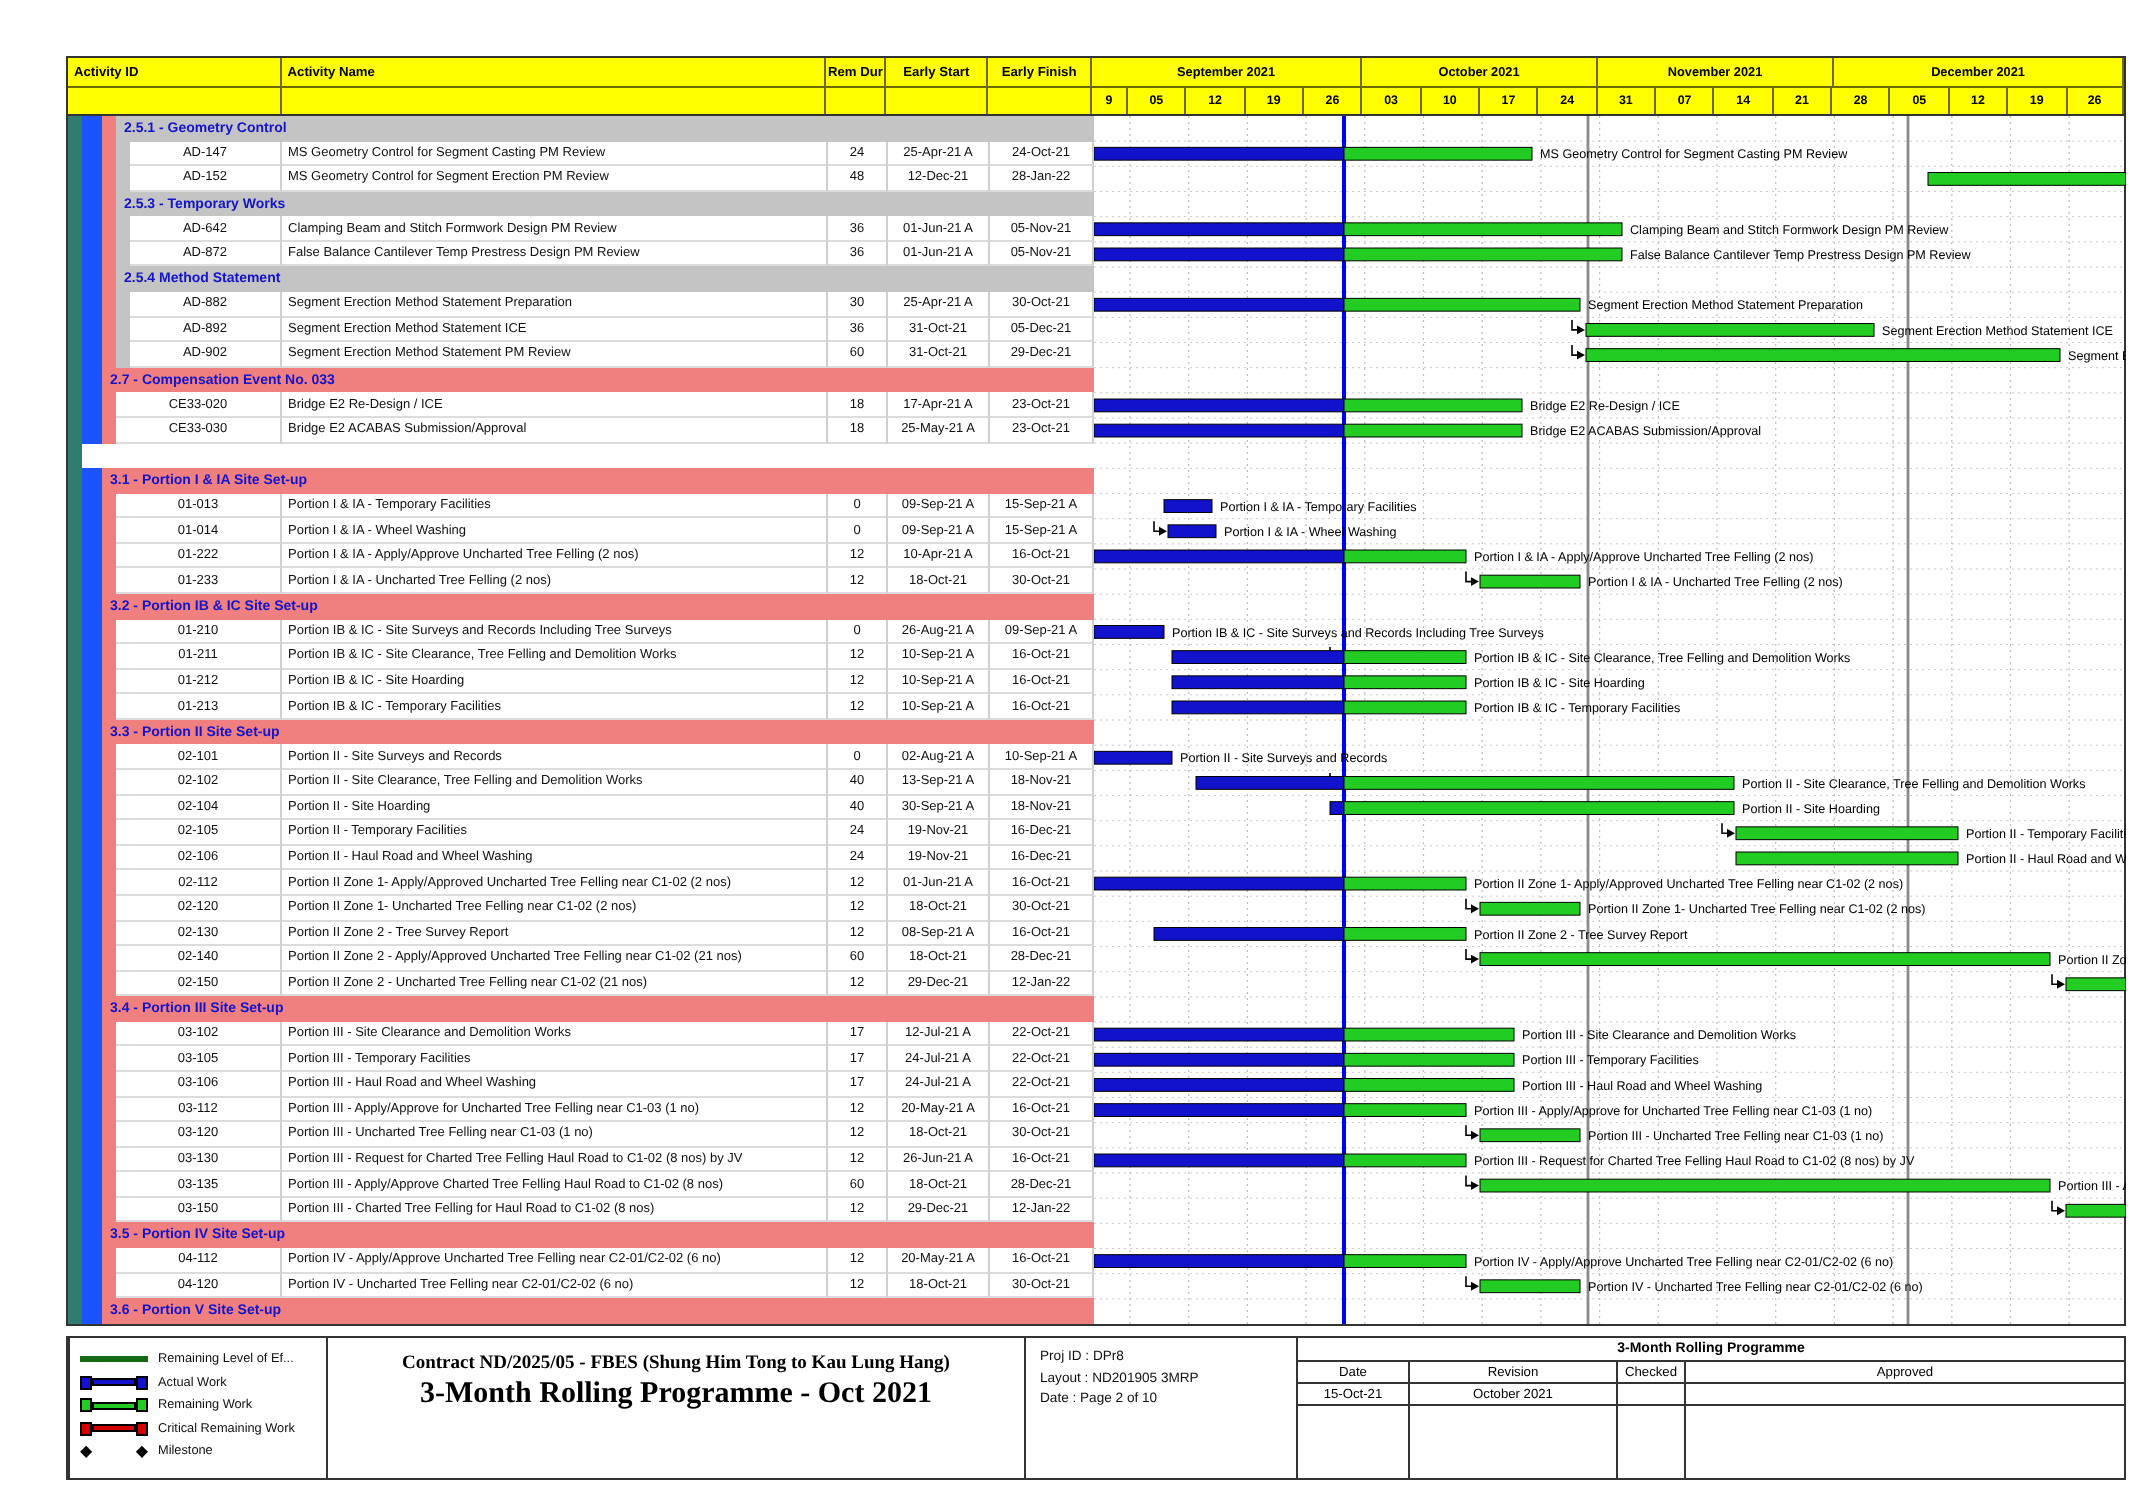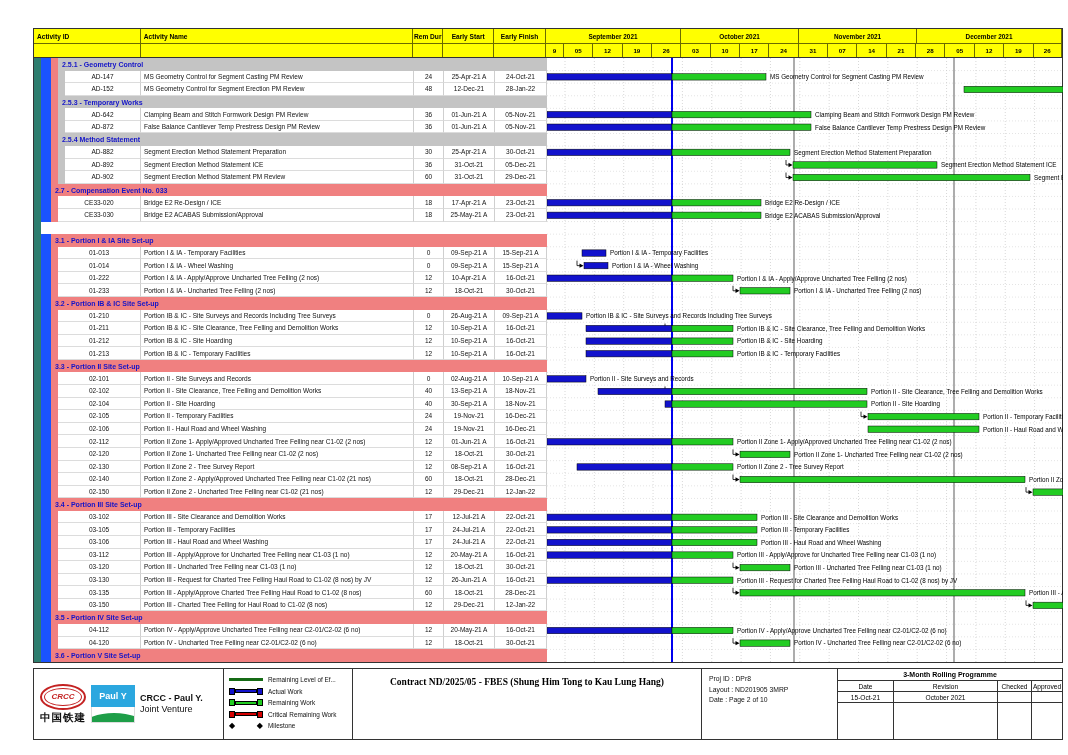--- a/index.html
+++ b/index.html
@@ -790,37 +790,20 @@
         <rect x="125" y="569.3416666666666" width="61" height="6.4" fill="#22CC22" stroke="#000" stroke-width="0.5"></rect>
         <text x="190" y="574.8416666666666" font-size="6.3" font-family="Liberation Sans, sans-serif" fill="#000">Portion IV - Apply/Approve Uncharted Tree Felling near C2-01/C2-02 (6 no)</text>
         <path d="M 186 580.125 L 186 585.125 L 191 585.125" fill="none" stroke="#000" stroke-width="0.8"></path>
         <polygon points="192.5,585.125 188.5,582.925 188.5,587.325" fill="#000"></polygon>
         <rect x="193" y="581.925" width="50" height="6.4" fill="#22CC22" stroke="#000" stroke-width="0.5"></rect>
         <text x="247" y="587.425" font-size="6.3" font-family="Liberation Sans, sans-serif" fill="#000">Portion IV - Uncharted Tree Felling near C2-01/C2-02 (6 no)</text>
       </svg>
   </div>
 
   <div class="footer">
-    <div class="f-logos">
-      <div class="crcc">
-        <div class="crcc-oval">
-          <div class="inner"></div>
-          <div class="txt">CRCC</div>
-        </div>
-        <div class="crcc-cap">中国铁建</div>
-      </div>
-      <div class="pauly">
-        <div class="pauly-top">Paul Y</div>
-        <div class="pauly-wave"></div>
-      </div>
-      <div class="jv">
-        <span class="l1">CRCC - Paul Y.</span>
-        <span class="l2">Joint Venture</span>
-      </div>
-    </div>
     <div class="f-legend" id="legend">
         <div class="leg-item">
           <div class="leg-swatch">
             <div class="loe"></div>
           </div>
           <span>Remaining Level of Ef...</span>
         </div>
         <div class="leg-item">
           <div class="leg-swatch">
             <div class="lcap" style="background:#1212CC"></div>
@@ -850,20 +833,21 @@
             <div class="ldia">
               <span>◆</span>
               <span>◆</span>
             </div>
           </div>
           <span>Milestone</span>
         </div>
       </div>
     <div class="f-title">
       <div class="c1">Contract ND/2025/05 - FBES (Shung Him Tong to Kau Lung Hang)</div>
+      <div class="c2">3-Month Rolling Programme - Oct 2021</div>
     </div>
     <div class="f-info">
       <div>Proj ID : DPr8</div>
       <div>Layout : ND201905 3MRP</div>
       <div>Date :  Page 2 of 10</div>
     </div>
     <div class="f-rev">
       <div class="rev-title">3-Month Rolling Programme</div>
       <div class="rev-row">
         <div class="rev-c0">Date</div>

